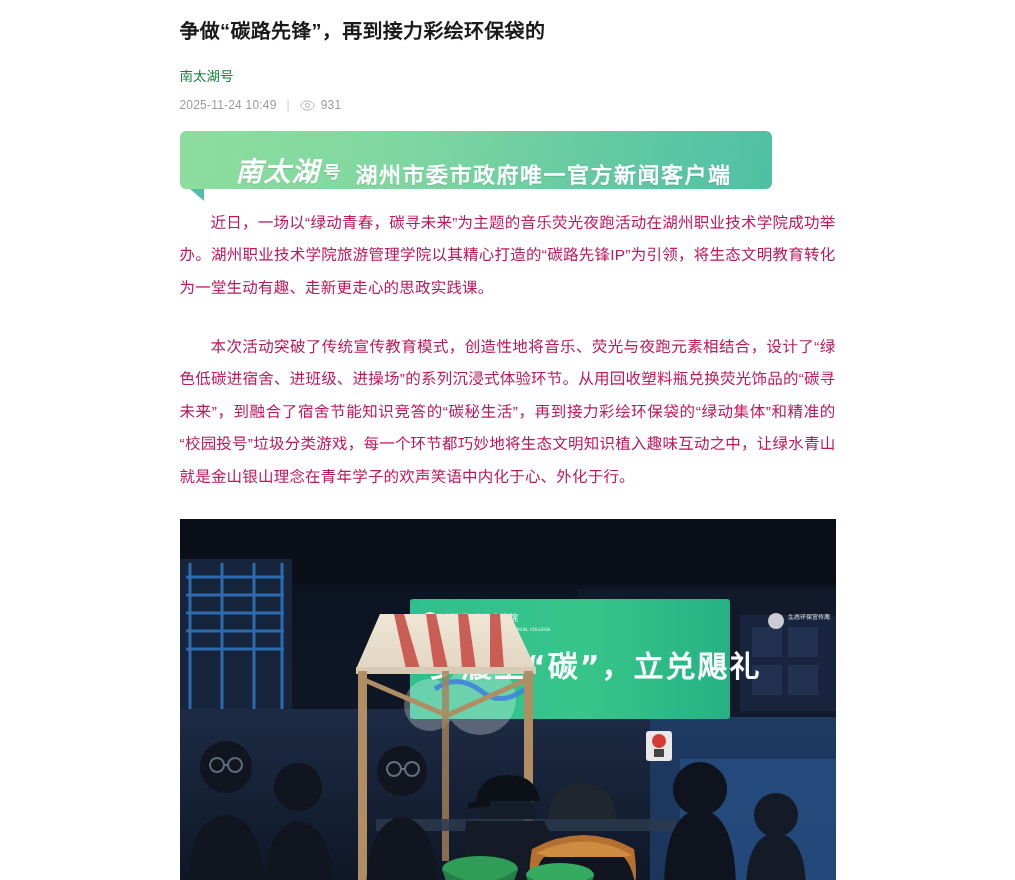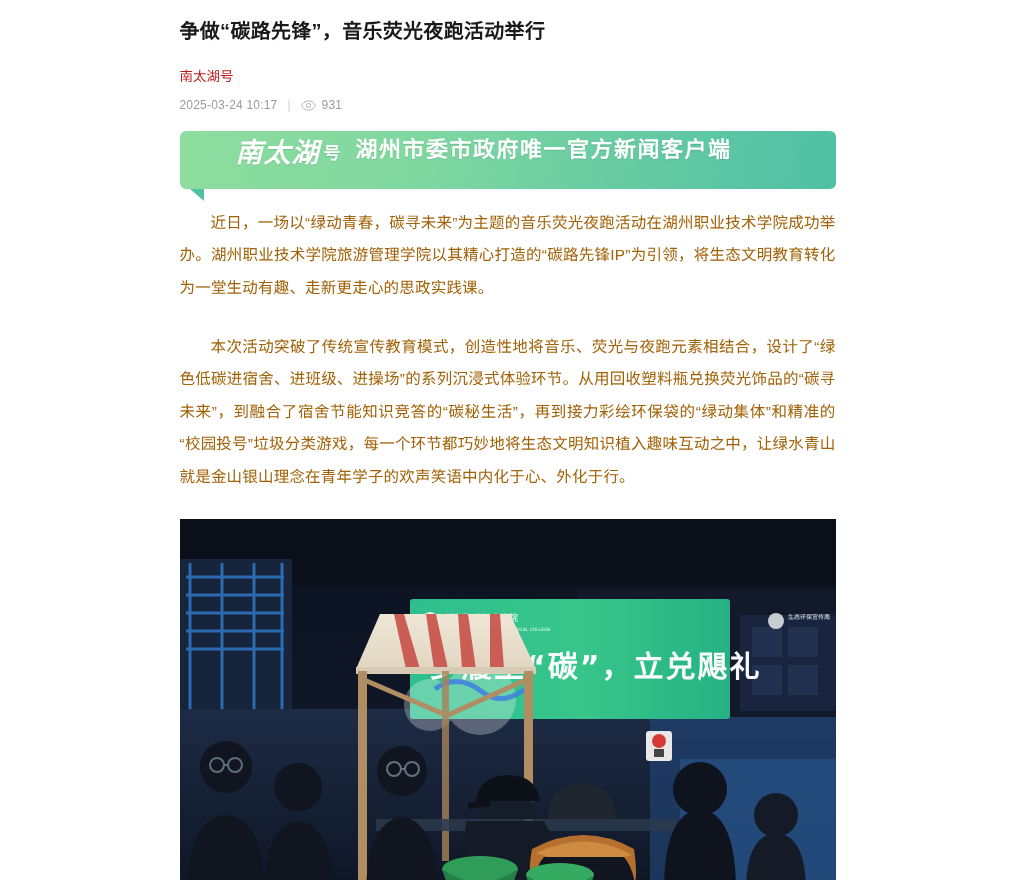--- a/index.html
+++ b/index.html
@@ -29,21 +29,21 @@
   .article-title {
     font-size: 20px;
     font-weight: bold;
     color: #1a1a1a;
     line-height: 1.5;
     letter-spacing: 0.3px;
     margin: 0 0 22px 0;
   }
   .meta-source {
     font-size: 13.5px;
-    color: #b91c1c;
+    color: #15803d;
     margin-bottom: 10px;
     line-height: 1.4;
   }
   .meta-line {
     display: flex;
     align-items: center;
     font-size: 12px;
     color: #9b9b9b;
     margin-bottom: 18px;
     height: 16px;
@@ -63,27 +63,27 @@
   }
   .meta-views { letter-spacing: 0.2px; }
 
   
   .banner-wrap {
     position: relative;
     margin-bottom: 18px;
   }
   .banner {
     position: relative;
-    width: 656px;
+    width: 592px;
     height: 58px;
     border-radius: 6px;
     background: linear-gradient(100deg, #8ddd9e 0%, #7fd7a0 38%, #63c9a3 72%, #4fc0a4 100%);
     overflow: hidden;
     display: flex;
-    align-items: flex-start;
+    align-items: flex-end;
     box-sizing: border-box;
     padding-left: 56px;
   }
   .banner-logo {
     font-family: "DejaVu Serif", "Liberation Serif", serif;
     font-weight: bold;
     font-style: italic;
     font-size: 27px;
     color: #ffffff;
     letter-spacing: 1px;
@@ -114,21 +114,21 @@
     width: 0;
     height: 0;
     border-left: 14px solid transparent;
     border-right: 0 solid transparent;
     border-top: 12px solid #4fc0a4;
   }
 
   .para {
     font-size: 15.5px;
     line-height: 2.1;
-    color: #a16207;
+    color: #be185d;
     text-align: justify;
     text-justify: inter-ideograph;
     margin: 0 0 26px 0;
     text-indent: 2em;
     letter-spacing: 0.2px;
   }
   .photo {
     position: relative;
     width: 656px;
     height: 372px;
@@ -137,26 +137,26 @@
     background: #0a0d16;
   }
   .photo svg { display: block; }
 </style>
 </head>
 <body>
 
 <div class="page">
   <div class="article">
 
-    <h1 class="article-title">争做“碳路先锋”，音乐荧光夜跑活动举行</h1>
+    <h1 class="article-title">争做“碳路先锋”，再到接力彩绘环保袋的</h1>
 
     <div class="meta-source">南太湖号</div>
 
     <div class="meta-line">
-      <span class="meta-date">2025-03-24 10:17</span>
+      <span class="meta-date">2025-11-24 10:49</span>
       <span class="meta-sep">|</span>
       <span class="eye-icon">
         <svg width="15" height="11" viewBox="0 0 15 11">
           <path d="M7.5 0.8C3.9 0.8 1.3 4 0.7 5.4c-.1.2-.1.4 0 .6C1.3 7.4 3.9 10.2 7.5 10.2S13.7 7.4 14.3 6c.1-.2.1-.4 0-.6C13.7 4 11.1.8 7.5.8z" fill="none" stroke="#b5b5b5" stroke-width="1"></path>
           <circle cx="7.5" cy="5.5" r="2.1" fill="none" stroke="#b5b5b5" stroke-width="1"></circle>
         </svg>
       </span>
       <span class="meta-views">931</span>
     </div>
 

